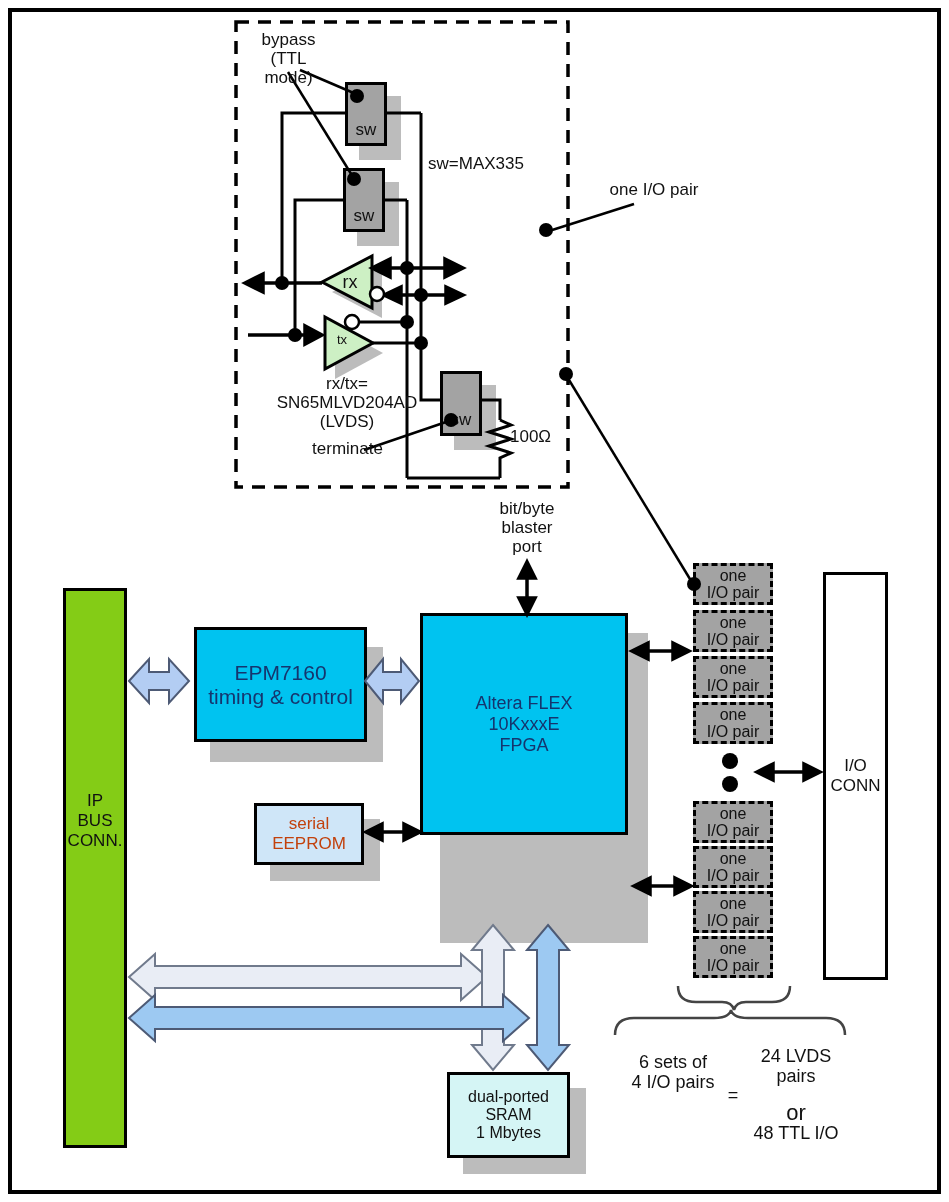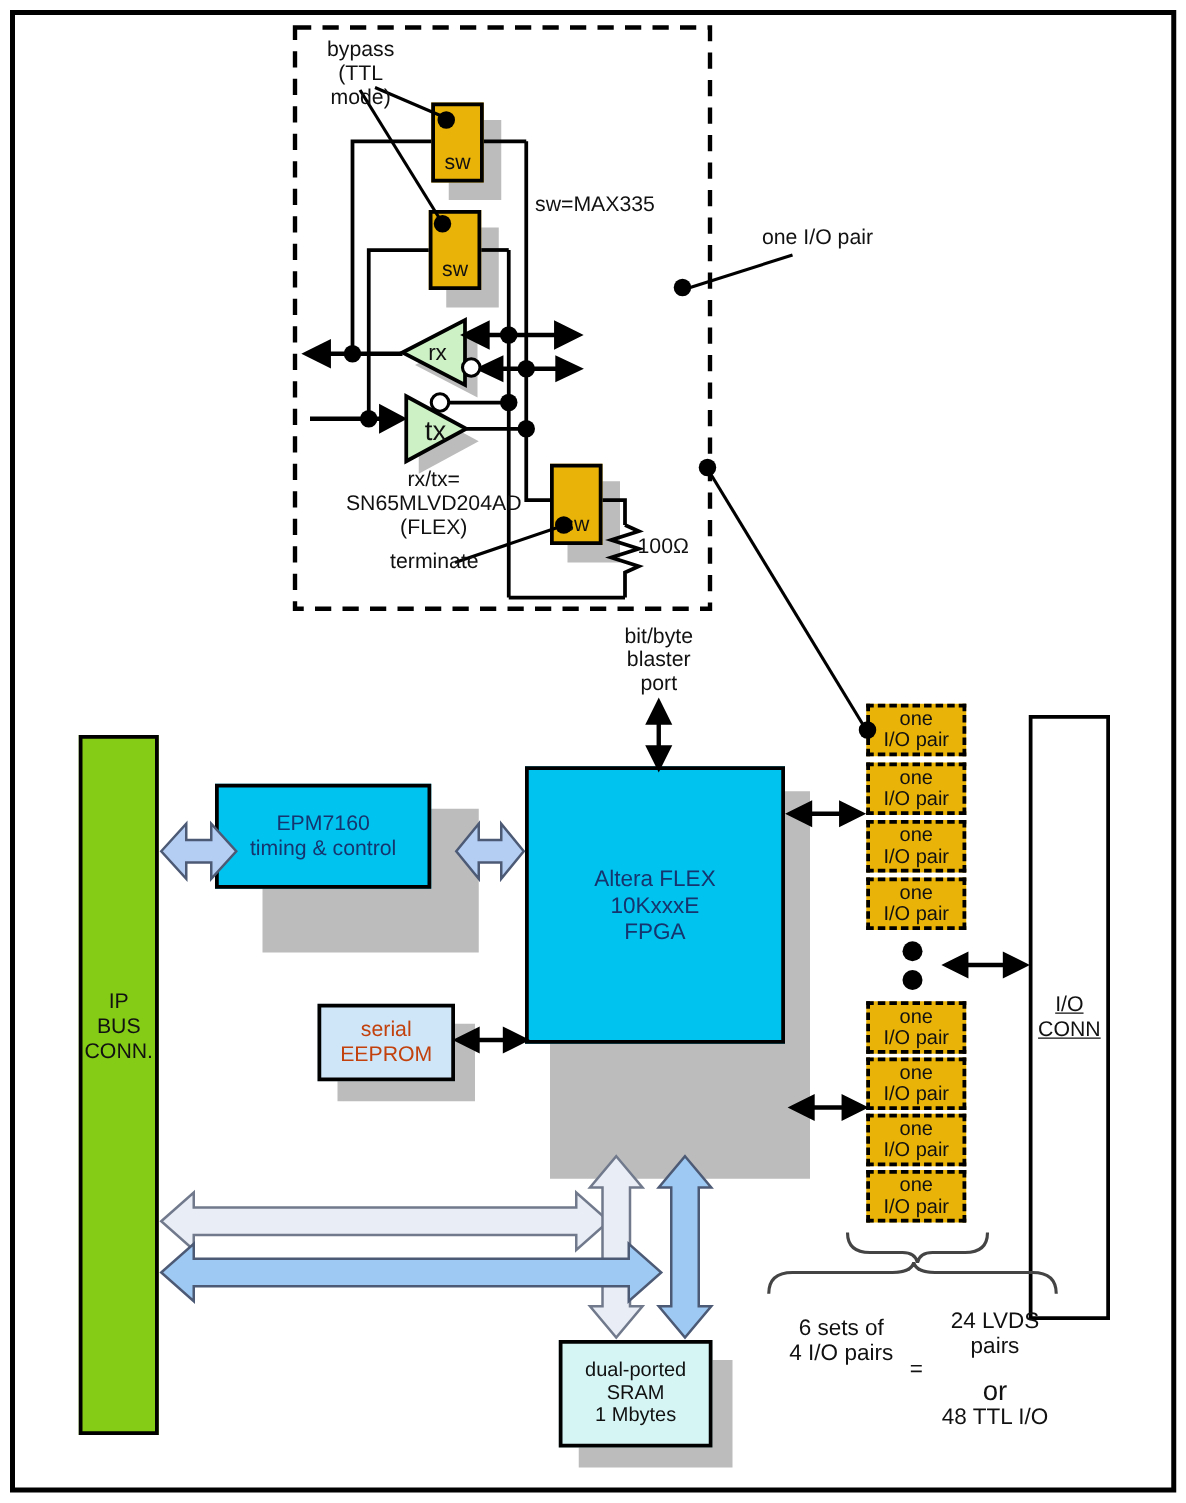--- a/index.html
+++ b/index.html
@@ -5,21 +5,21 @@
   html,body{margin:0;padding:0;background:#fff;}
   #canvas{position:relative;width:949px;height:1202px;background:#ffffff;
           font-family:"Liberation Sans", sans-serif;overflow:hidden;}
   .pageborder{position:absolute;left:8px;top:8px;width:933px;height:1186px;
               border:4px solid #000;box-sizing:border-box;z-index:0;}
   .shadow{position:absolute;background:#bcbcbc;z-index:1;}
   .box{position:absolute;border:3px solid #000;box-sizing:border-box;z-index:2;
        display:flex;align-items:center;justify-content:center;text-align:center;
        white-space:pre-line;color:#111;}
   .cyan{background:#00c3f0;color:#15356e;}
-  .ltcyan{background:#eab308;}
+  .ltcyan{background:#a3a3a3;}
   .paleblue{background:#cfe6f8;color:#c2410c;}
   .sramc{background:#d5f5f5;}
   .swbox{align-items:flex-end;padding-bottom:3px;font-size:17px;}
   .iopair{border:3px dashed #000;font-size:16px;line-height:1.08;}
   .lbl{position:absolute;white-space:pre-line;text-align:center;font-size:17px;
        line-height:1.12;color:#111;z-index:4;}
   svg.layer{position:absolute;left:0;top:0;z-index:3;}
 </style>
 </head>
 <body>
@@ -37,31 +37,31 @@
 
   <div class="box ltcyan swbox" style="left:345px;top:82px;width:42px;height:64px;">sw</div>
   <div class="box ltcyan swbox" style="left:343px;top:168px;width:42px;height:64px;">sw</div>
   <div class="box ltcyan swbox" style="left:440px;top:371px;width:42px;height:65px;">sw</div>
 
   <div class="box" style="left:63px;top:588px;width:64px;height:560px;background:#84cc16;align-items:flex-start;">
     <div style="margin-top:200px;width:100%;font-size:17px;">IP
 BUS
 CONN.</div>
   </div>
-  <div class="box cyan" style="left:172px;top:627px;width:173px;height:84px;font-size:17px;">EPM7160
+  <div class="box cyan" style="left:194px;top:627px;width:173px;height:115px;font-size:21px;">EPM7160
 timing &amp; control</div>
   <div class="box cyan" style="left:420px;top:613px;width:208px;height:222px;font-size:18px;">Altera FLEX
 10KxxxE
 FPGA</div>
   <div class="box paleblue" style="left:254px;top:803px;width:110px;height:62px;font-size:17px;">serial
 EEPROM</div>
   <div class="box sramc" style="left:447px;top:1072px;width:123px;height:86px;font-size:16px;">dual-ported
 SRAM
 1 Mbytes</div>
-  <div class="box" style="left:823px;top:572px;width:65px;height:484px;background:#fff;font-size:17px;text-decoration:underline;">I/O
+  <div class="box" style="left:823px;top:572px;width:65px;height:408px;background:#fff;font-size:17px;">I/O
 CONN</div>
 
   <div class="box ltcyan iopair" style="left:693px;top:563px;width:80px;height:42px;">one
 I/O pair</div>
   <div class="box ltcyan iopair" style="left:693px;top:610px;width:80px;height:42px;">one
 I/O pair</div>
   <div class="box ltcyan iopair" style="left:693px;top:656px;width:80px;height:42px;">one
 I/O pair</div>
   <div class="box ltcyan iopair" style="left:693px;top:702px;width:80px;height:42px;">one
 I/O pair</div>
@@ -170,24 +170,24 @@
     <path d="M678,986 Q678,1002 696,1002 L722,1002 Q732,1002 734,1010 Q736,1002 746,1002 L772,1002 Q790,1002 790,986" fill="none" stroke="#444" stroke-width="2.5"></path>
     <path d="M615,1035 Q615,1018 634,1018 L714,1018 Q729,1018 731,1010 Q733,1018 748,1018 L826,1018 Q845,1018 845,1035" fill="none" stroke="#444" stroke-width="2.5"></path>
   </svg>
 
   <div class="lbl" style="left:236px;top:30px;width:105px;">bypass
 (TTL
 mode)</div>
   <div class="lbl" style="left:416px;top:154px;width:120px;">sw=MAX335</div>
   <div class="lbl" style="left:598px;top:180px;width:112px;">one I/O pair</div>
   <div class="lbl" style="left:335px;top:272px;width:30px;font-size:18px;">rx</div>
-  <div class="lbl" style="left:327px;top:333px;width:30px;font-size:22px;text-align:right;">tx</div>
+  <div class="lbl" style="left:327px;top:333px;width:30px;font-size:13px;">tx</div>
   <div class="lbl" style="left:272px;top:374px;width:150px;">rx/tx=
 SN65MLVD204AD
-(FLEX)</div>
+(LVDS)</div>
   <div class="lbl" style="left:300px;top:439px;width:95px;">terminate</div>
   <div class="lbl" style="left:510px;top:427px;width:60px;text-align:left;">100Ω</div>
   <div class="lbl" style="left:479px;top:499px;width:96px;">bit/byte
 blaster
 port</div>
   <div class="lbl" style="left:612px;top:1052px;width:122px;font-size:18px;">6 sets of
 4 I/O pairs</div>
   <div class="lbl" style="left:722px;top:1085px;width:22px;font-size:18px;">=</div>
   <div class="lbl" style="left:752px;top:1046px;width:88px;font-size:18px;">24 LVDS
 pairs</div>

